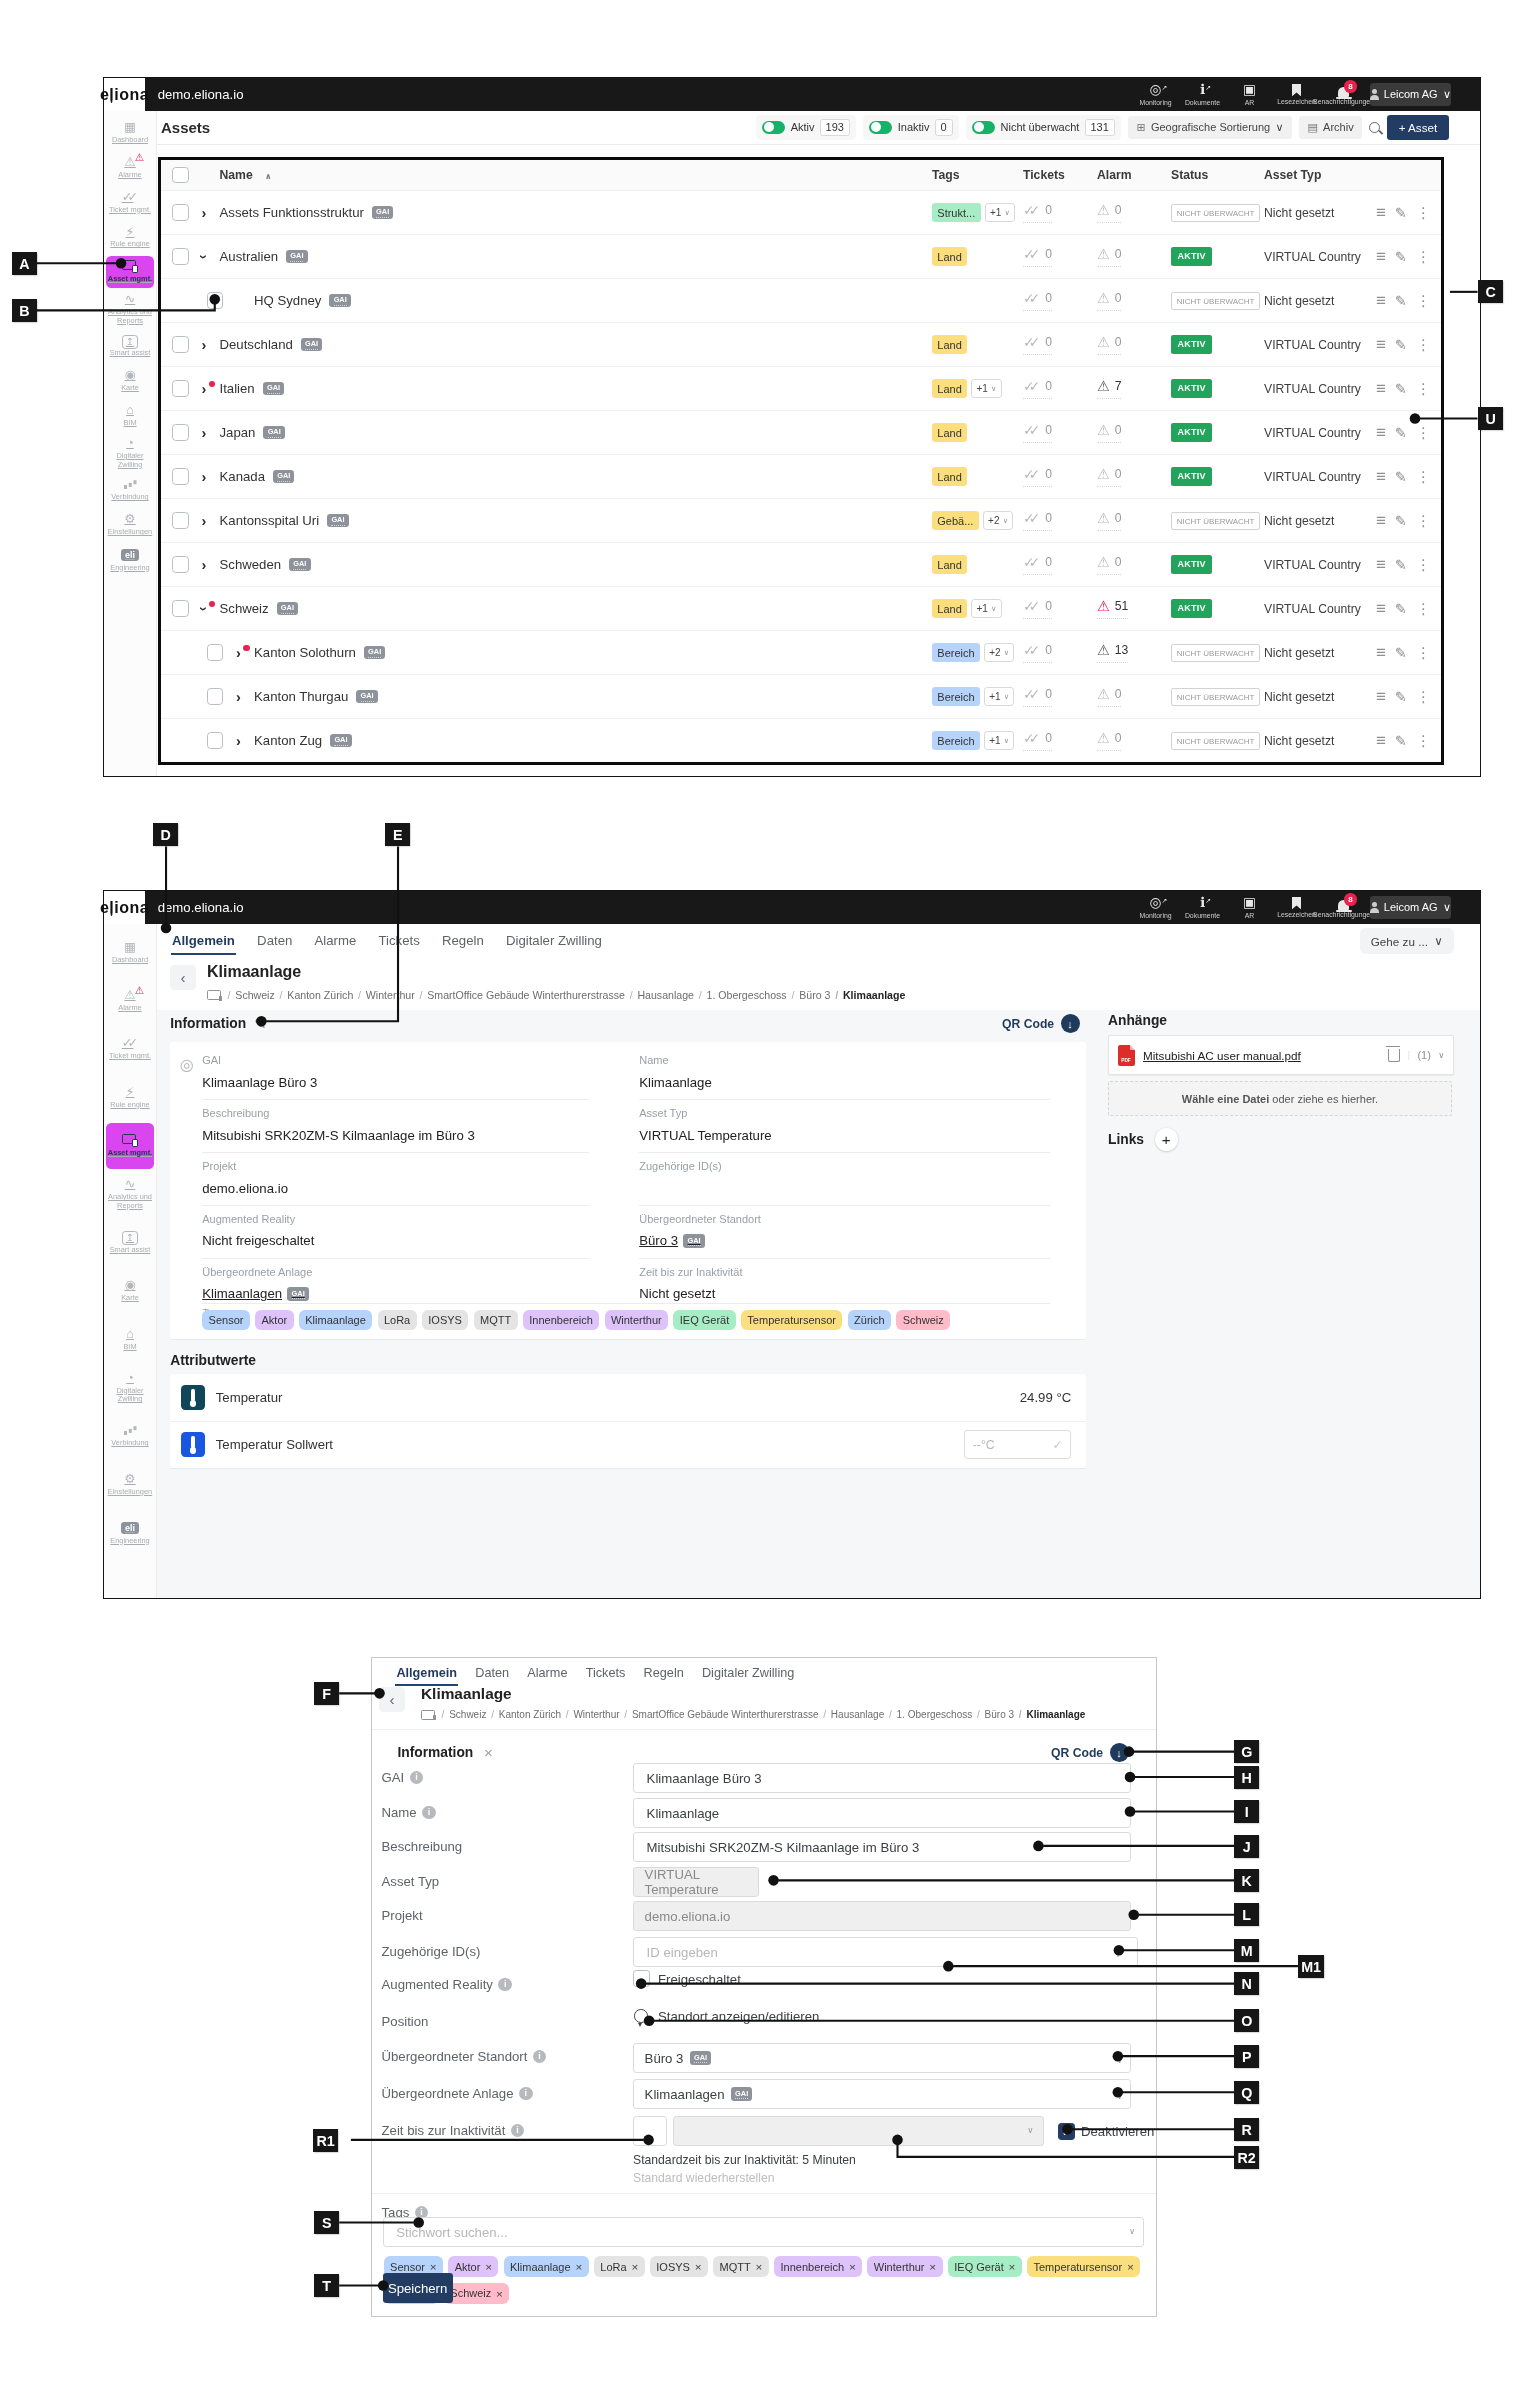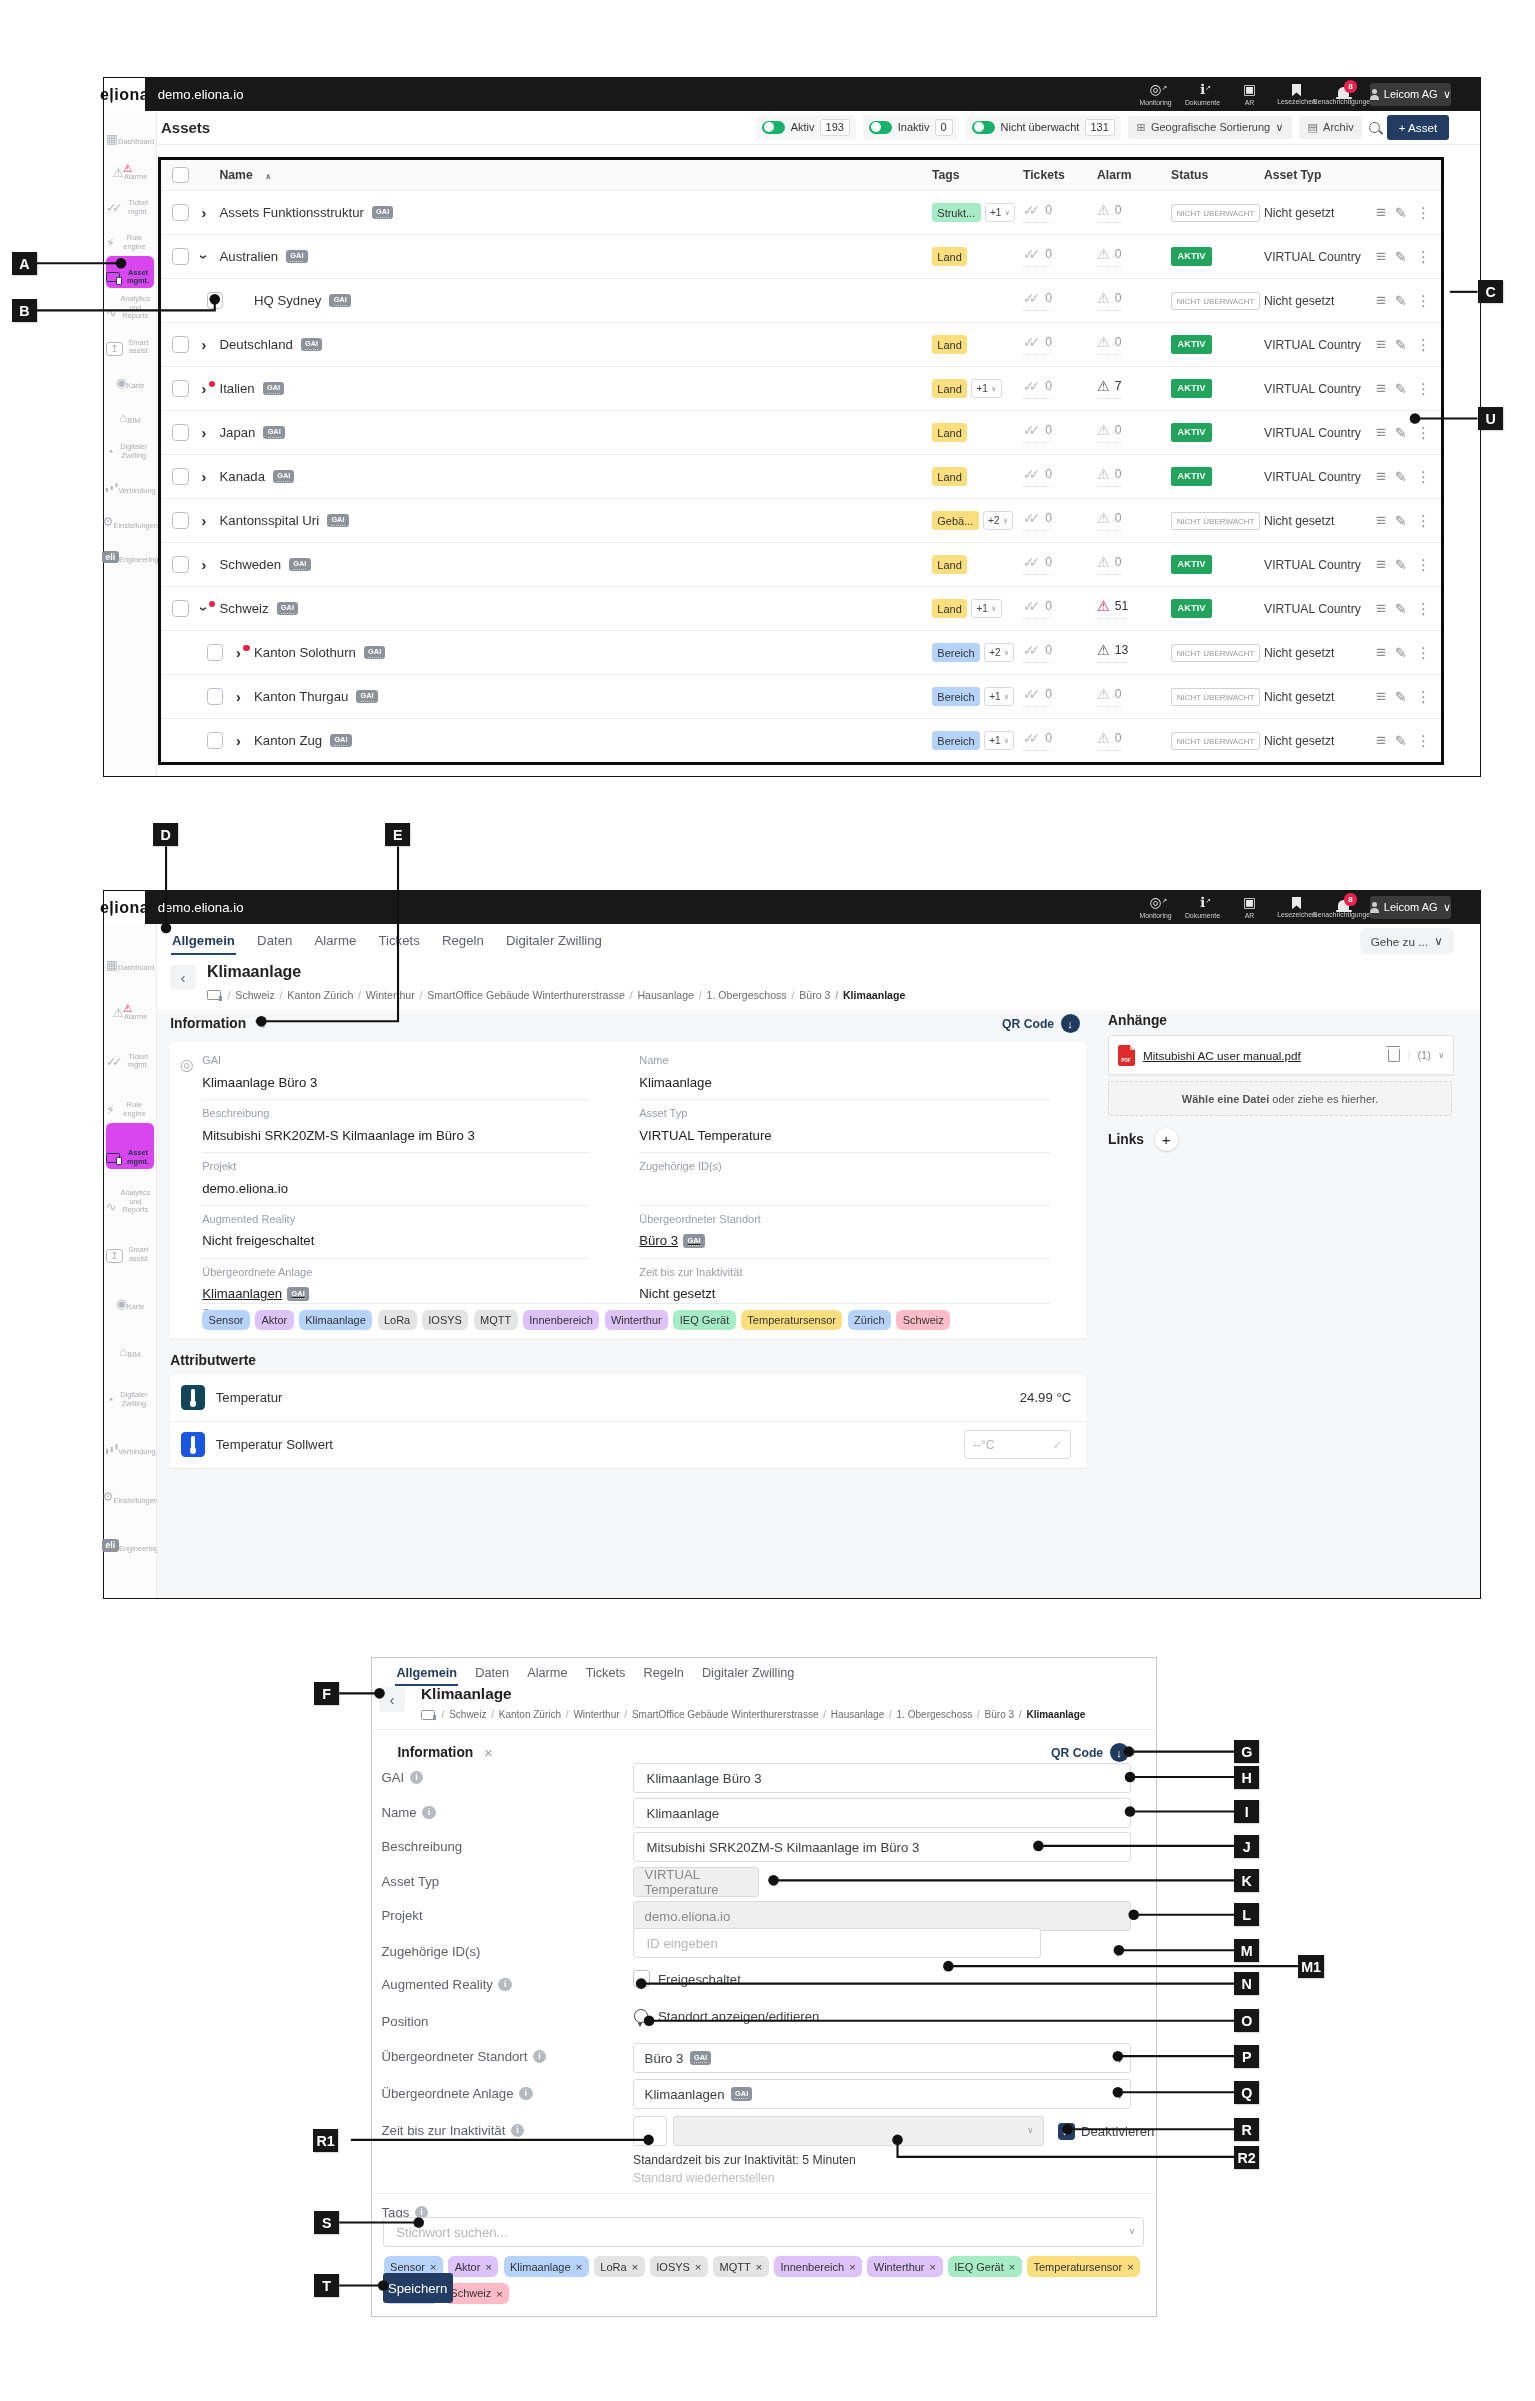--- a/index.html
+++ b/index.html
@@ -24,22 +24,22 @@
   .tb-badge{position:absolute;top:-6.4px;right:-7.4px;background:#e8224c;color:#fff;font-size:8px;font-weight:bold;
             border-radius:50%;width:12.7px;height:12.7px;display:flex;align-items:center;justify-content:center;font-style:normal;}
   .account{position:absolute;right:29px;top:4.8px;width:81px;height:23px;background:#3a3a3a;border-radius:3.2px;
            display:flex;align-items:center;justify-content:center;gap:5.3px;color:#fff;font-size:11px;}
   .i-person{width:8.5px;height:4.8px;background:#cfcfcf;border-radius:4.2px 4.2px 0 0;position:relative;margin-top:6.4px;}
   .i-person::before{content:"";position:absolute;top:-6.4px;left:1.6px;width:5.3px;height:5.3px;border-radius:50%;background:#cfcfcf;}
   .i-dd::before{content:"∨";font-style:normal;}
   
   .sidebar{position:absolute;left:0;top:33px;bottom:0;width:53px;background:#fcfcfc;border-right:0.5px solid #ececec;
            display:flex;flex-direction:column;align-items:stretch;padding:4.2px 0;box-sizing:border-box;}
-  .sb-item{display:flex;flex-direction:row;align-items:flex-end;justify-content:center;color:#a9adb2;
-           margin:1.1px 2.1px;border-radius:5.3px;padding:2.6px 0;}
+  .sb-item{display:flex;flex-direction:column;align-items:center;justify-content:center;color:#a9adb2;
+           margin:1.1px 2.1px;border-radius:5.3px;padding:2.6px 0;text-decoration:underline;}
   .sb-sm .sb-item{min-height:27.5px;} .sb-lg .sb-item{min-height:41px;}
   .sb-ic{position:relative;font-style:normal;font-size:12.7px;line-height:13.8px;color:#b3b7bc;}
   .sb-lbl{font-size:7.4px;margin-top:1.1px;text-align:center;line-height:8.5px;max-width:49px;}
   .sb-item.ontrue{background:#d946ef;} .sb-item.ontrue .sb-ic,.sb-item.ontrue .sb-lbl{color:#25384f;font-weight:bold;}
   .ic-dashboard::before{content:"▦";} .ic-alarme::before{content:"⚠";} 
   .ic-ticket::before{content:"✓✓";letter-spacing:-4.8px;padding-right:4.8px;}
   .ic-rule::before{content:"⚡";} .ic-analytics::before{content:"∿";}
   .ic-asset{width:16px;height:11.7px;display:inline-block;}
   .ic-asset::before{content:"";position:absolute;left:0;top:0;width:11.7px;height:8px;border:1.6px solid currentColor;border-radius:1.6px;}
   .ic-asset::after{content:"";position:absolute;right:0;bottom:-1.1px;width:3.7px;height:6.4px;border:1.6px solid currentColor;background:#fcfcfc;border-radius:1.1px;}
@@ -1090,21 +1090,21 @@
     <div class="fm-label" style="top:250px;">
         <span>Projekt</span>
       </div>
     <div class="input disabled" style="left:261px;top:243px;width:498px;">
         <span>demo.eliona.io</span>
       </div>
 
     <div class="fm-label" style="top:286px;">
         <span>Zugehörige ID(s)</span>
       </div>
-    <div class="input" style="left:261px;top:270px;width:408px;">
+    <div class="input" style="left:261px;top:279px;width:505px;">
         <input placeholder="ID eingeben" style="">
       </div>
     <span style="position:absolute;left:741px;top:285px;font-size:17px;color:#b0b0b0;">+</span>
 
     <div class="fm-label" style="top:319px;">
         <span>Augmented Reality</span>
         <i class="i-info"></i>
       </div>
     <span class="fm-check" style="position:absolute;left:261px;top:312px;"></span>
     <span style="position:absolute;left:286px;top:314px;font-size:13.2px;color:#3c4043;">Freigeschaltet</span>

